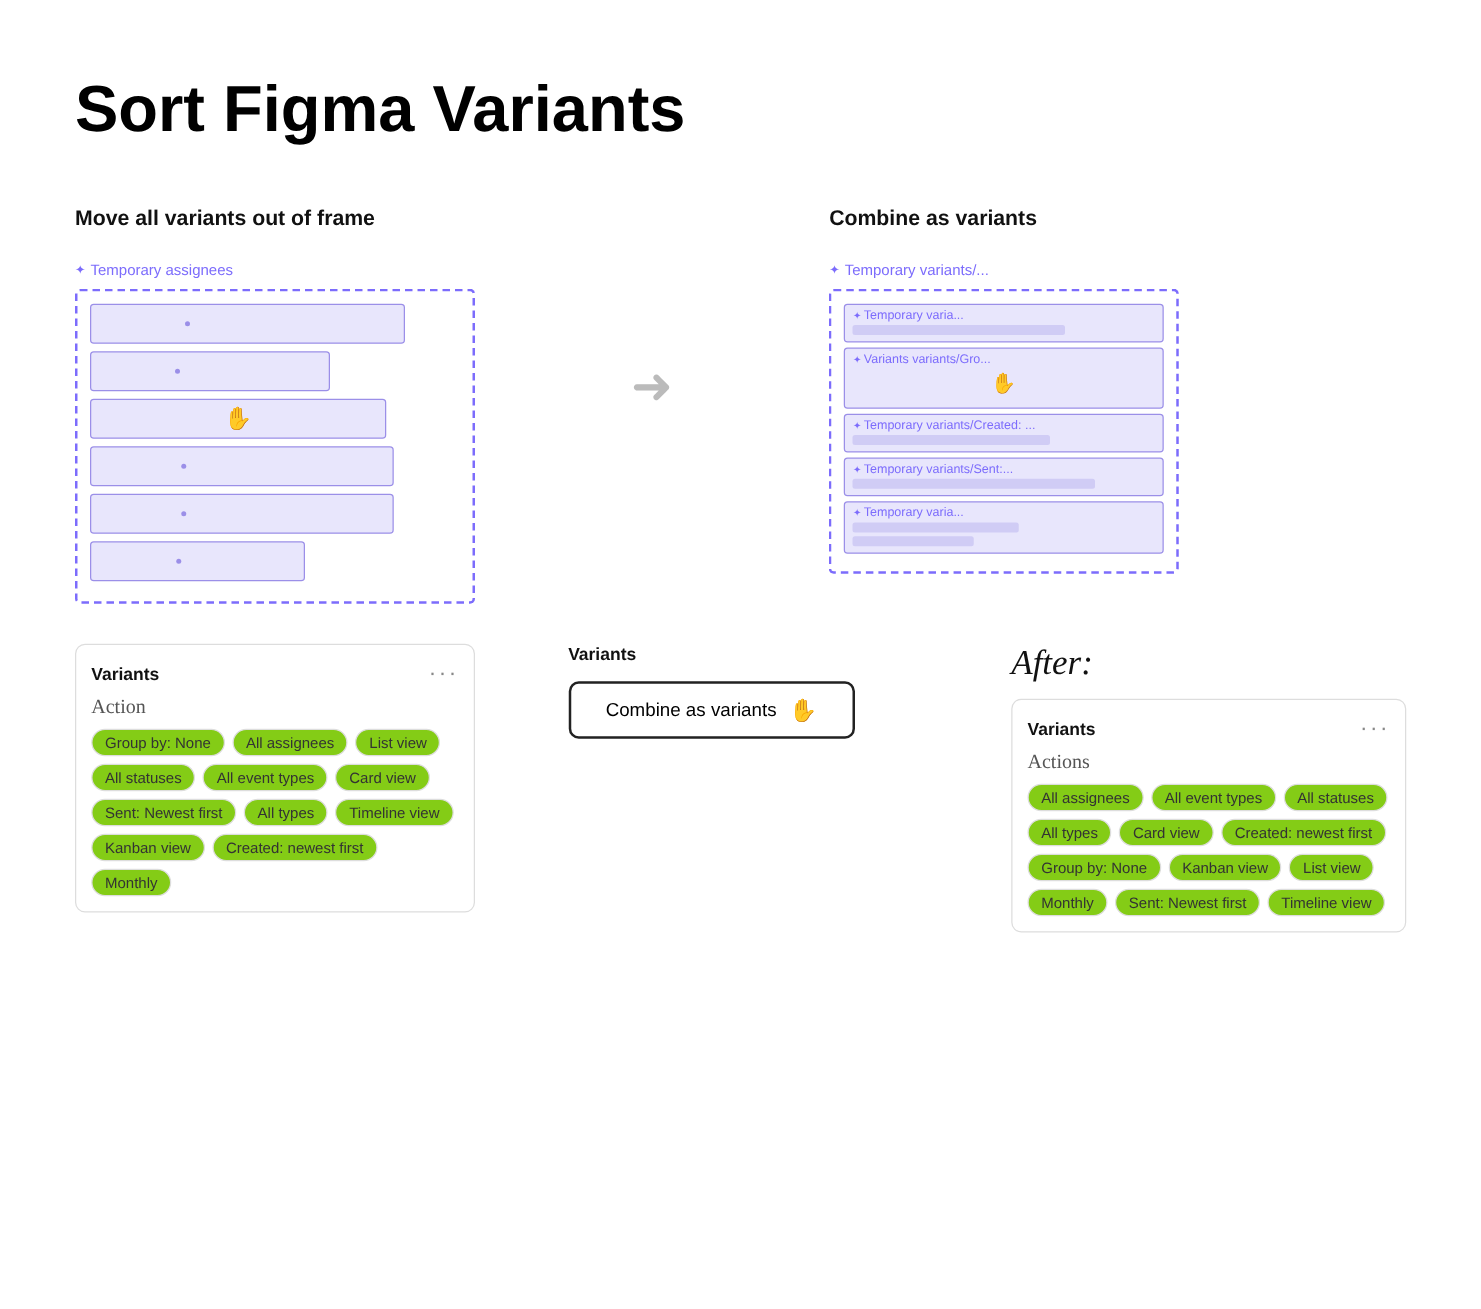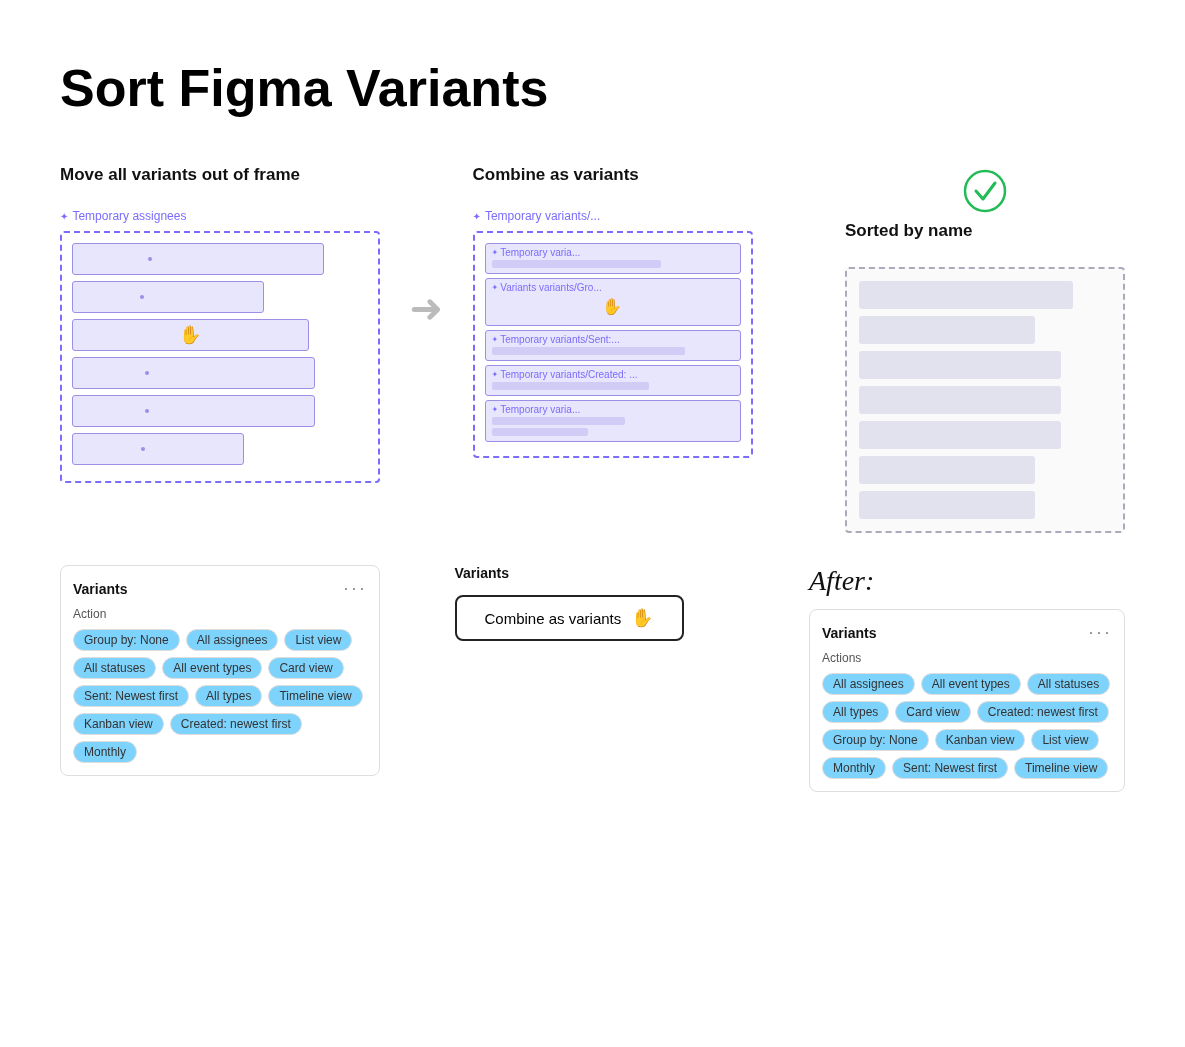--- a/index.html
+++ b/index.html
@@ -213,31 +213,32 @@
       font-size: 14px;
       color: #111;
     }
     .variants-dots {
       font-size: 18px;
       color: #888;
       letter-spacing: 2px;
       cursor: pointer;
     }
     .action-label {
-      font-size: 12px;
+      font-size: 16px;
       color: #555;
       margin-bottom: 8px;
+      font-family: Liberation Serif, serif;
     }
     .tags-container {
       display: flex;
       flex-wrap: wrap;
       gap: 6px;
     }
     .tag {
-      background: #7dd3fc;
+      background: #84cc16;
       border: 1px solid #ddd;
       border-radius: 20px;
       padding: 3px 10px;
       font-size: 12px;
       color: #333;
     }
     
     .middle-bottom-title {
       font-weight: 600;
       font-size: 14px;
@@ -315,60 +316,40 @@
           <span class="variant-item-label">Temporary varia...</span>
           <div class="variant-inner-bar" style="width:70%"></div>
         </div>
         <div class="variant-item-labeled">
           <span class="variant-item-label">Variants variants/Gro...</span>
           <div style="position:relative; padding: 4px 0;">
             <span style="font-size:16px;">✋</span>
           </div>
         </div>
         <div class="variant-item-labeled">
+          <span class="variant-item-label">Temporary variants/Created: ...</span>
+          <div class="variant-inner-bar" style="width:65%"></div>
+        </div>
+        <div class="variant-item-labeled">
           <span class="variant-item-label">Temporary variants/Sent:...</span>
           <div class="variant-inner-bar" style="width:80%"></div>
-        </div>
-        <div class="variant-item-labeled">
-          <span class="variant-item-label">Temporary variants/Created: ...</span>
-          <div class="variant-inner-bar" style="width:65%"></div>
         </div>
         <div class="variant-item-labeled">
           <span class="variant-item-label">Temporary varia...</span>
           <div class="variant-inner-bar" style="width:55%"></div>
           <div class="variant-inner-bar" style="width:40%; margin-top:3px;"></div>
         </div>
       </div>
     </div>
   </div>
 
   <div class="arrow-col">
     
   </div>
 
-  <div class="column col-right">
-    <div class="check-icon-area">
-      <svg class="check-circle" viewBox="0 0 44 44" fill="none">
-        <circle cx="22" cy="22" r="20" stroke="#22bb55" stroke-width="2.5" fill="none"></circle>
-        <polyline points="13,22 20,30 32,14" stroke="#22bb55" stroke-width="3" fill="none" stroke-linecap="round" stroke-linejoin="round"></polyline>
-      </svg>
-    </div>
-    <div class="step-label">Sorted by name</div>
-    <div style="position:relative; width:100%; margin-top:8px;">
-      <div class="sorted-frame">
-        <div class="sorted-item w100"></div>
-        <div class="sorted-item w80"></div>
-        <div class="sorted-item w90"></div>
-        <div class="sorted-item w90"></div>
-        <div class="sorted-item w90"></div>
-        <div class="sorted-item w80"></div>
-        <div class="sorted-item w80" style="margin-bottom:0"></div>
-      </div>
-    </div>
-  </div>
 
 </div>
 
 <div class="bottom-sections">
 
   <div class="bottom-col">
     <div class="variants-section">
       <div class="variants-header">
         <span class="variants-title">Variants</span>
         <span class="variants-dots">···</span>

